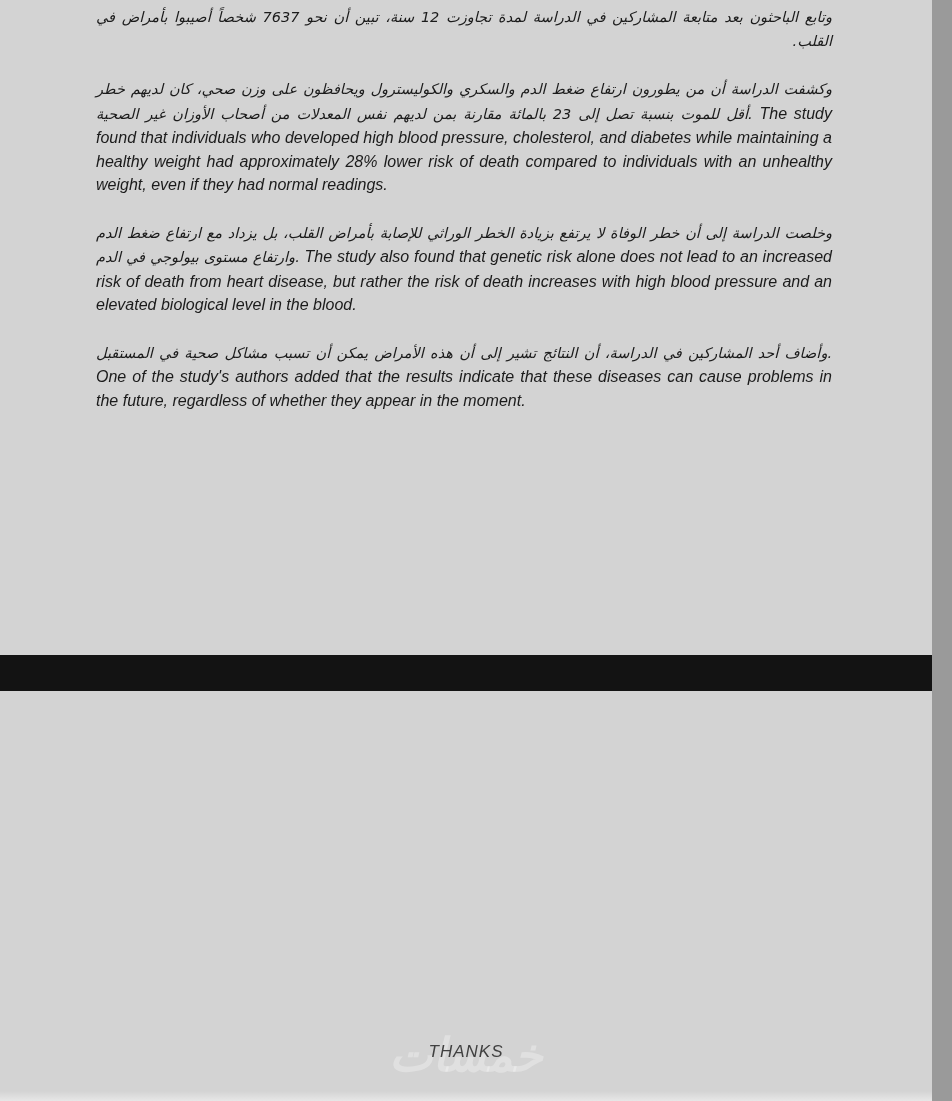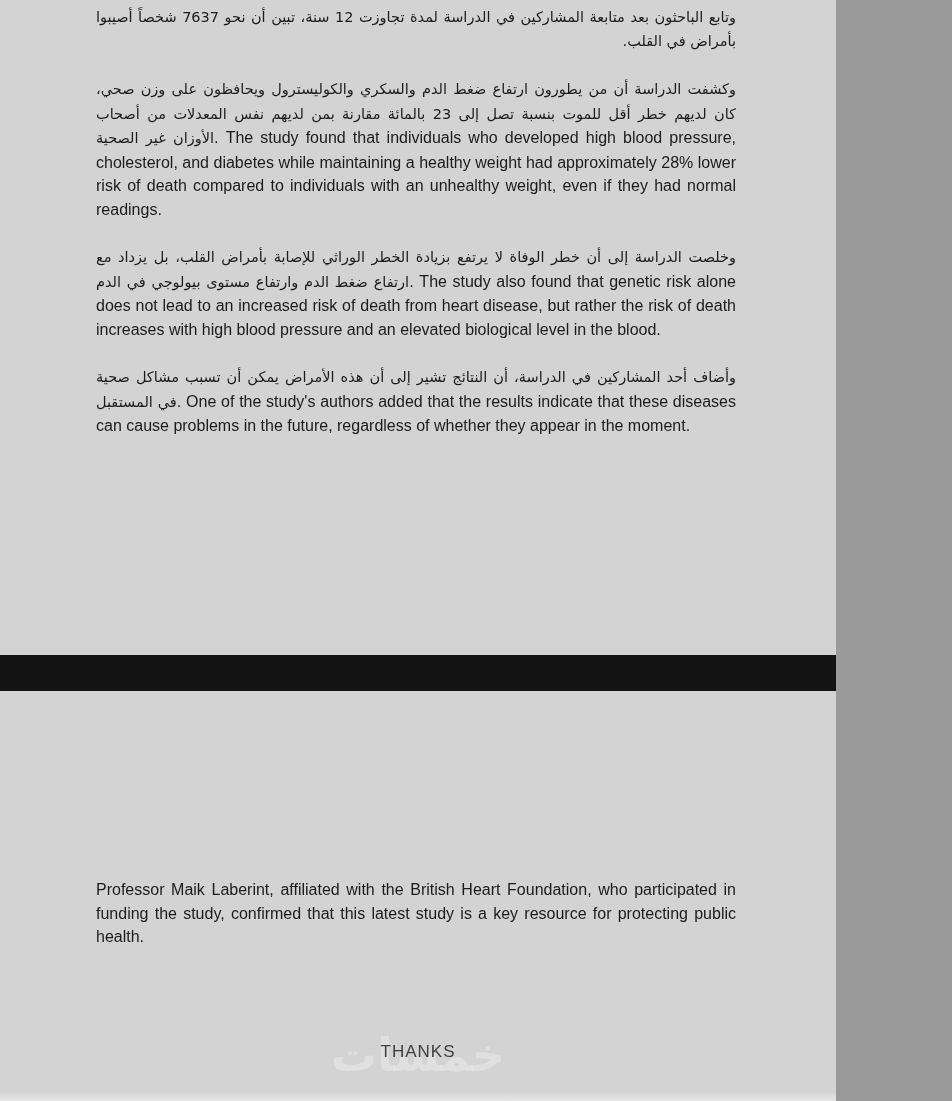--- a/index.html
+++ b/index.html
@@ -2,26 +2,27 @@
 <html><head>
 <meta charset="utf-8">
 <style>
   html, body {
     margin: 0;
     padding: 0;
     background: #9a9a9a;
   }
   .page {
     position: relative;
-    width: 836px;
+    width: 932px;
     height: 1101px;
     background: #d3d3d3;
     overflow: hidden;
     font-family: "Liberation Sans", "DejaVu Sans", sans-serif;
     color: #1b1b1b;
+    font-style: italic;
   }
   .content {
     position: absolute;
     top: 6px;
     left: 96px;
     right: 100px;
   }
   .para {
     margin: 0;
     text-align: justify;
@@ -114,21 +115,20 @@
     <p class="para">
       <span class="ar">وأضاف أحد المشاركين في الدراسة، أن النتائج تشير إلى أن هذه الأمراض يمكن أن تسبب مشاكل صحية في المستقبل.</span>
       <span>One of the study's authors added that the results indicate that these diseases can cause problems in the future, regardless of whether they appear in the moment.</span>
     </p>
 
   </div>
 
   <div class="divider-bar"></div>
 
   <p class="para footer-para">
-    <span class="en-block">Professor Maik Laberint, affiliated with the British Heart Foundation, who participated in funding the study, confirmed that this latest study is a key resource for protecting public health.</span>
   </p>
 
   <div class="watermark">خمسات</div>
 
   <div class="thanks">THANKS</div>
 
   <div class="bottom-edge"></div>
 
 </div>
 

